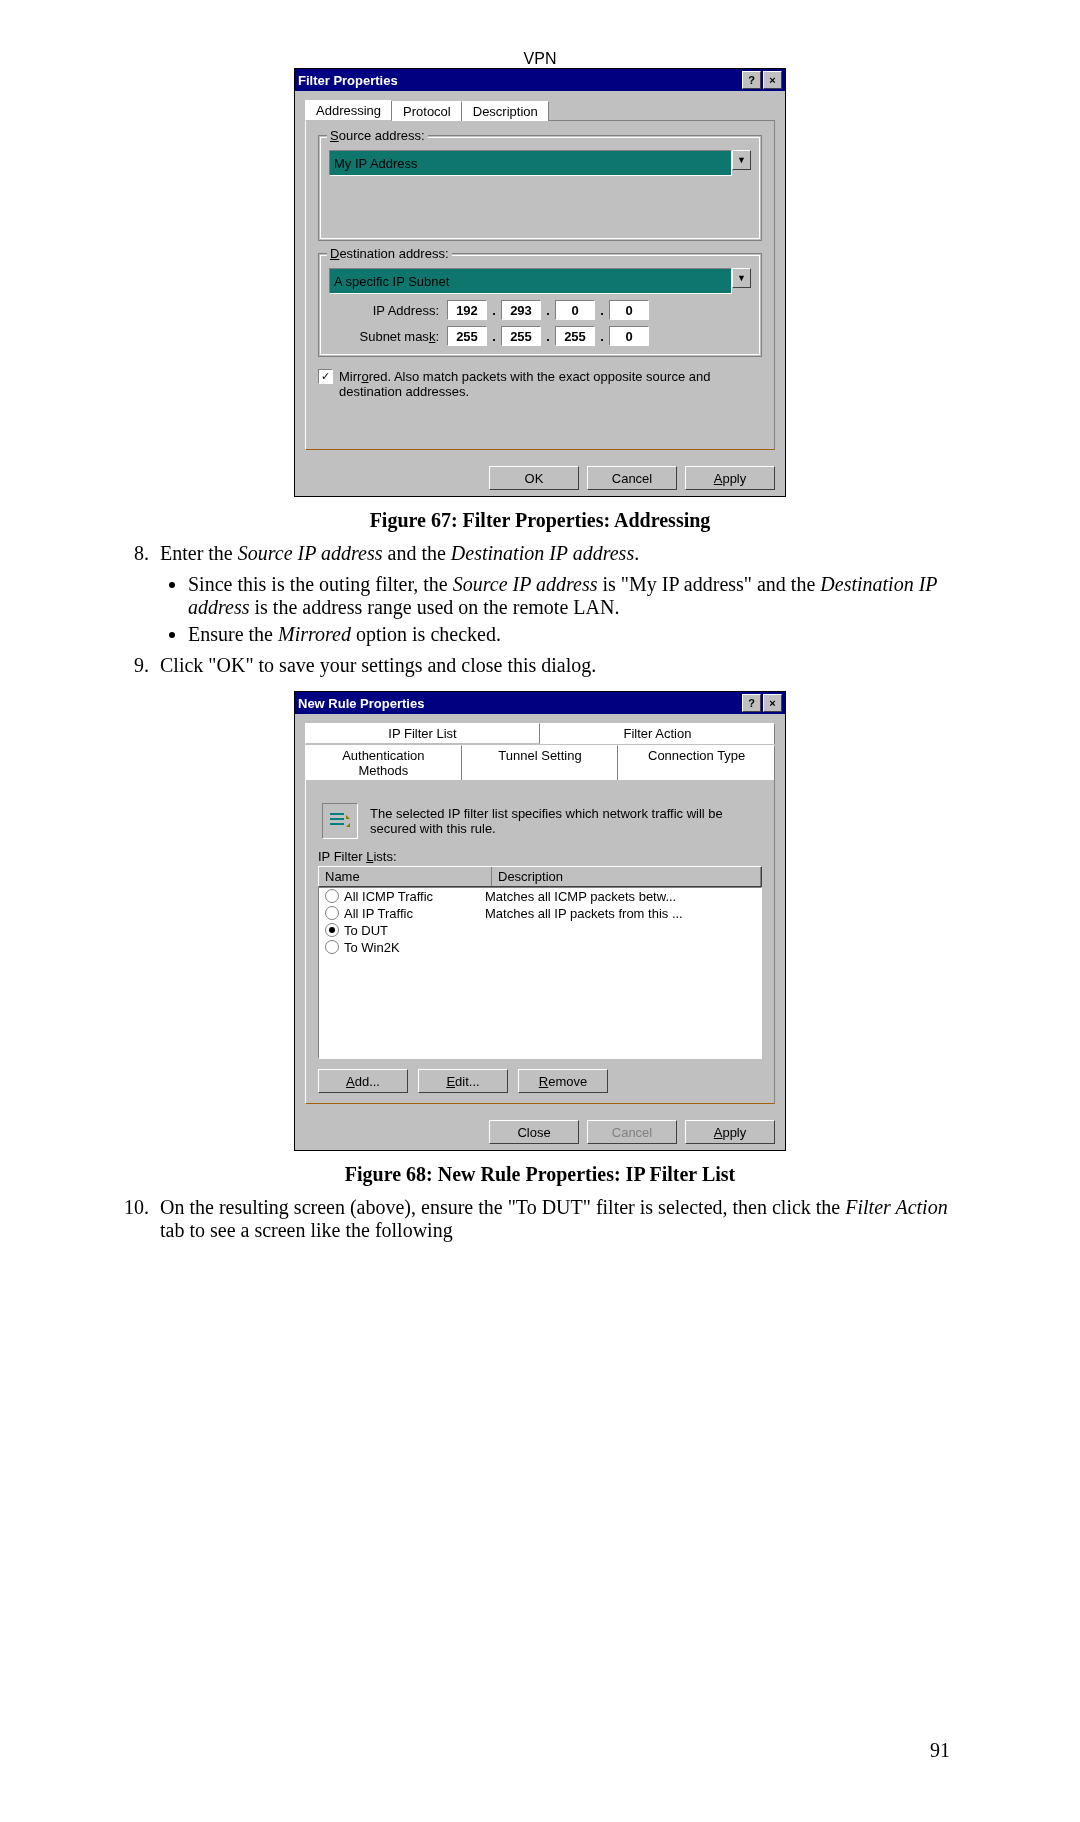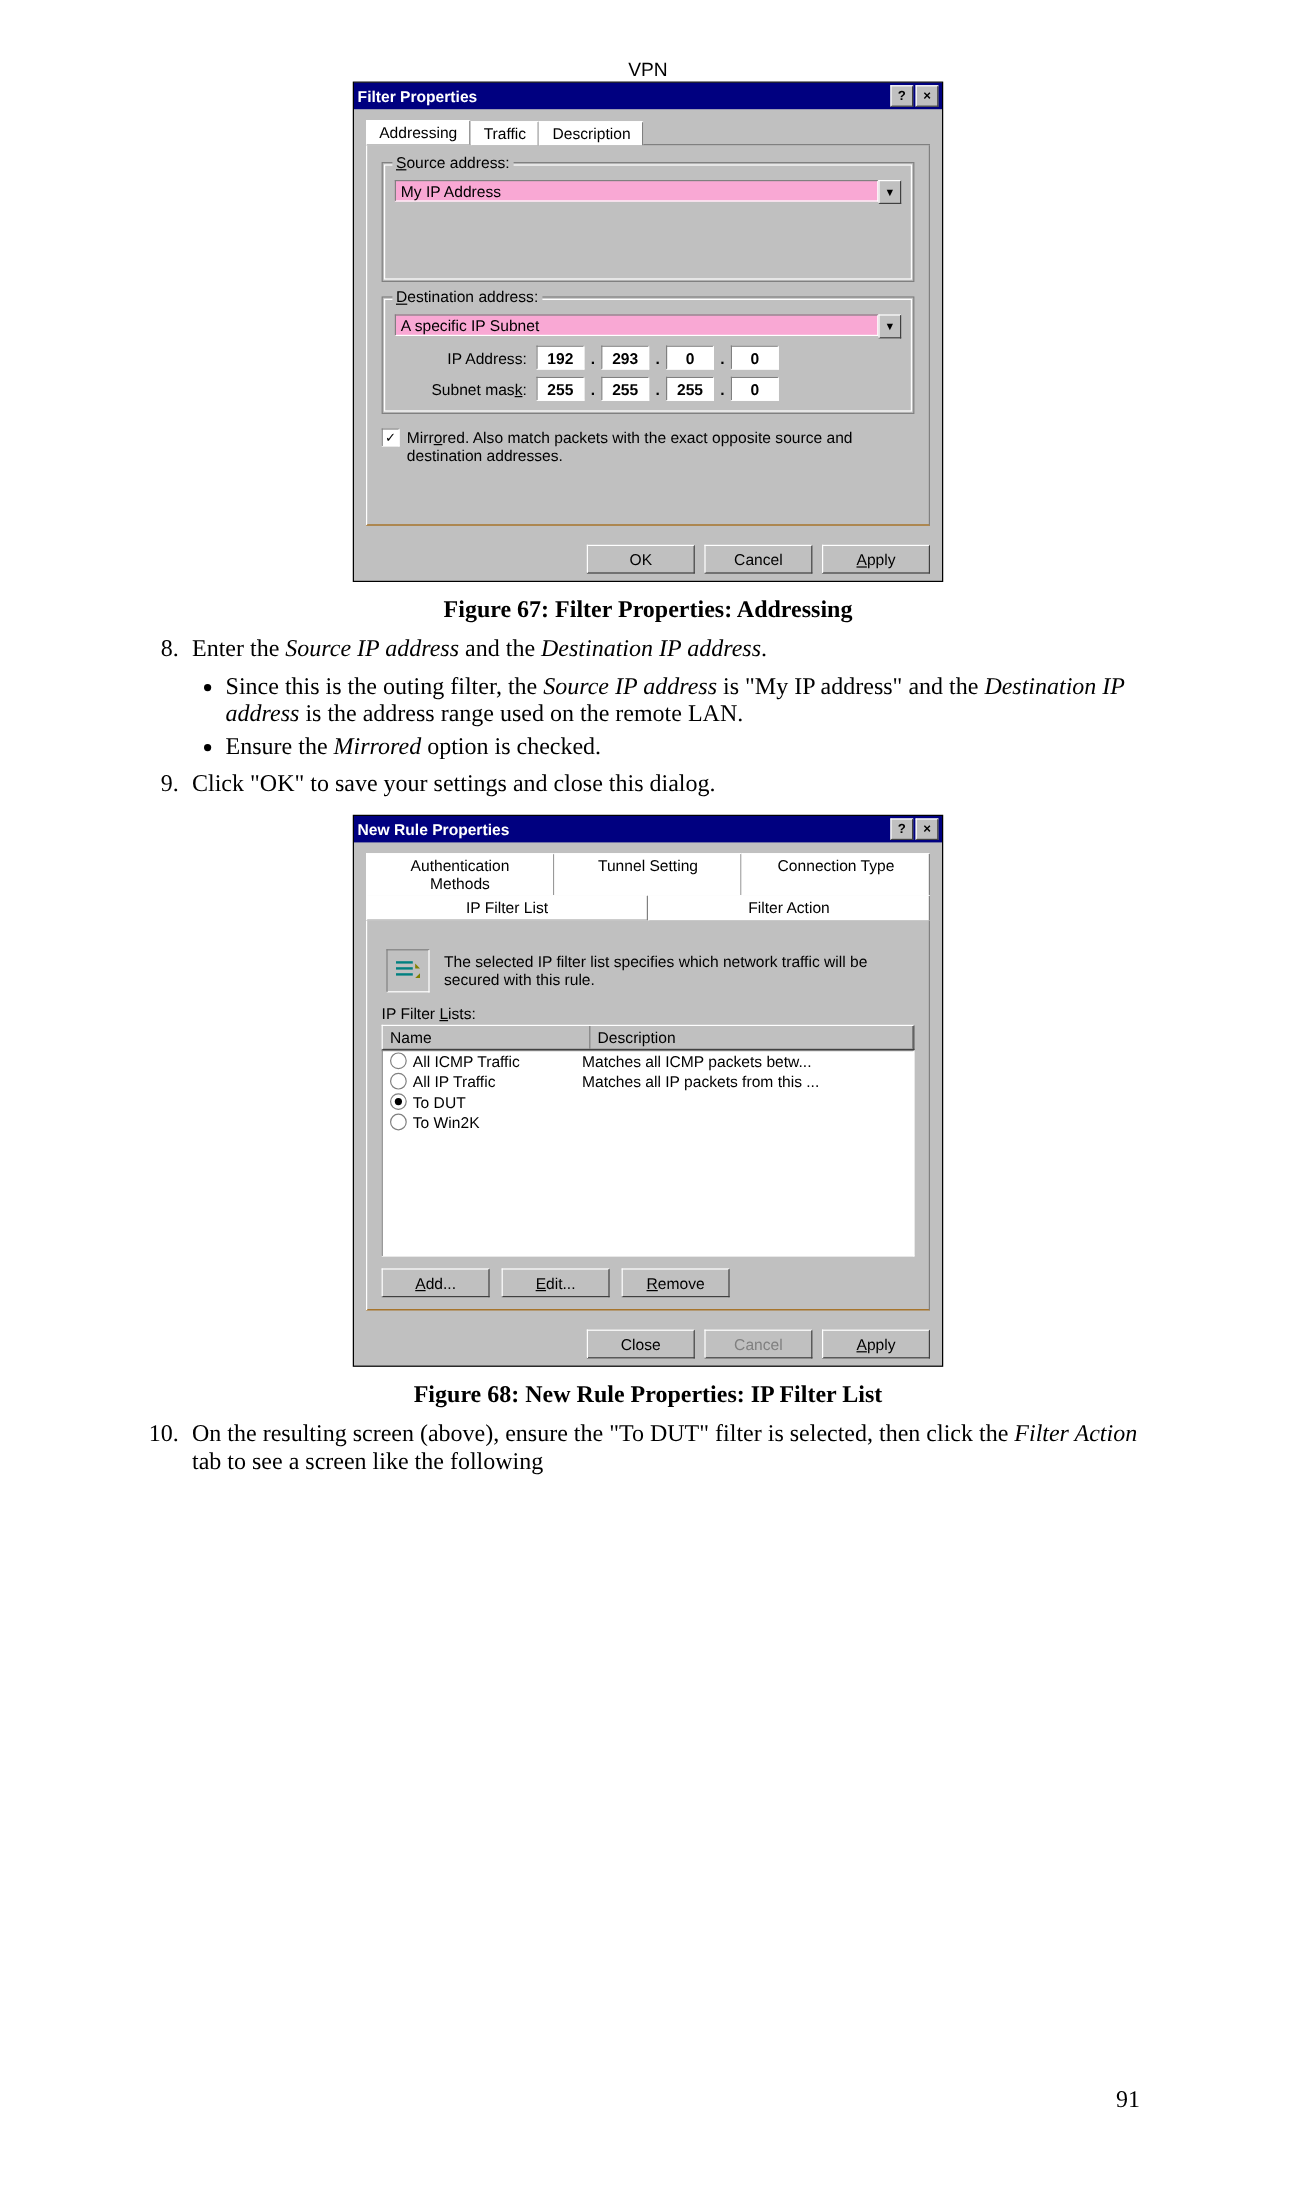--- a/index.html
+++ b/index.html
@@ -21,21 +21,21 @@
 
 .tabs{display:flex;align-items:flex-end;border-bottom:1px solid #808080}
 .tab{border-top:1px solid #fff;border-left:1px solid #fff;border-right:1px solid #808080;background:#ffffff;padding:2px 10px;margin-right:0;position:relative;top:1px}
 .tab.active{border-bottom:1px solid #c0c0c0;z-index:2}
 .tab.inactive{color:#000}
 .tabpanel{border-left:1px solid #fff;border-right:1px solid #808080;border-bottom:1px solid #a16207;padding:14px 12px 10px}
 
 .grp{border:1px solid #808080;position:relative;padding:14px 10px 10px;margin-bottom:12px}
 .grp::before{content:"";position:absolute;inset:1px;border:1px solid #fff;pointer-events:none}
 .grp>.lab{position:absolute;top:-8px;left:8px;background:#c0c0c0;padding:0 3px;font-size:13px;z-index:3}
-.field{background:#f9a8d4;border-top:1px solid #808080;border-left:1px solid #808080;border-right:1px solid #fff;border-bottom:1px solid #fff;padding:2px 4px;height:18px;box-sizing:border-box;display:flex;align-items:center}
+.field{background:#0f766e;border-top:1px solid #808080;border-left:1px solid #808080;border-right:1px solid #fff;border-bottom:1px solid #fff;padding:12px 4px;height:18px;box-sizing:border-box;display:flex;align-items:center}
 .combo{display:flex}
 .combo .field{flex:1}
 .combo .arrow{width:17px;height:18px;background:#c0c0c0;border-top:1px solid #fff;border-left:1px solid #fff;border-right:1px solid #404040;border-bottom:1px solid #404040;display:flex;align-items:center;justify-content:center;font-size:9px}
 .row{display:flex;align-items:center;margin-top:6px}
 .row .rl{width:110px;text-align:right;margin-right:8px}
 .iprow{display:flex}
 .oct{width:38px;height:18px;background:#fff;border-top:1px solid #808080;border-left:1px solid #808080;border-right:1px solid #fff;border-bottom:1px solid #fff;display:flex;align-items:center;justify-content:center;font-weight:bold;font-family:Tahoma,Arial,sans-serif}
 .dot{width:14px;display:flex;align-items:center;justify-content:center;font-weight:bold}
 .chk{display:flex;align-items:flex-start;margin-top:6px}
 .chk .box{width:13px;height:13px;background:#fff;border-top:1px solid #808080;border-left:1px solid #808080;border-right:1px solid #fff;border-bottom:1px solid #fff;margin-right:6px;display:flex;align-items:center;justify-content:center;font-size:11px;flex-shrink:0}
@@ -65,21 +65,21 @@
   <div class="dlg" style="width:490px">
     <div class="titlebar">
       <span>Filter Properties</span>
       <span class="spacer"></span>
       <span class="tbtn">?</span>
       <span class="tbtn">×</span>
     </div>
     <div class="tbl-body">
       <div class="tabs">
         <div class="tab active">Addressing</div>
-        <div class="tab inactive">Traffic</div>
+        <div class="tab inactive">Protocol</div>
         <div class="tab inactive">Description</div>
       </div>
       <div class="tabpanel">
         <div class="grp">
           <span class="lab"><span class="u">S</span><span>ource address:</span></span>
           <div class="combo">
             <div class="field">My IP Address</div>
             <div class="arrow">▼</div>
           </div>
           <div style="height:54px"></div>
@@ -145,28 +145,28 @@
   </ol>
 
   <div class="dlg" style="width:490px;margin-top:14px">
     <div class="titlebar">
       <span>New Rule Properties</span>
       <span class="spacer"></span>
       <span class="tbtn">?</span>
       <span class="tbtn">×</span>
     </div>
     <div class="tbl-body">
+      <div class="tabs2" style="border-bottom:1px solid #808080">
+        <div class="tab active" style="flex:1">IP Filter List</div>
+        <div class="tab inactive" style="flex:1">Filter Action</div>
+      </div>
       <div class="tabs2">
         <div class="tab inactive">Authentication Methods</div>
         <div class="tab inactive">Tunnel Setting</div>
         <div class="tab inactive">Connection Type</div>
-      </div>
-      <div class="tabs2" style="border-bottom:1px solid #808080">
-        <div class="tab active" style="flex:1">IP Filter List</div>
-        <div class="tab inactive" style="flex:1">Filter Action</div>
       </div>
       <div class="tabpanel">
         <div class="infoflex">
           <div class="iconbox">
             <svg width="24" height="24" viewBox="0 0 24 24">
                 <rect x="2" y="4" width="14" height="2" fill="#008080"></rect>
                 <rect x="2" y="9" width="14" height="2" fill="#008080"></rect>
                 <rect x="2" y="14" width="14" height="2" fill="#008080"></rect>
                 <path d="M18 6 L22 10 L18 10 Z" fill="#808000"></path>
                 <path d="M22 14 L18 18 L22 18 Z" fill="#808000"></path>

